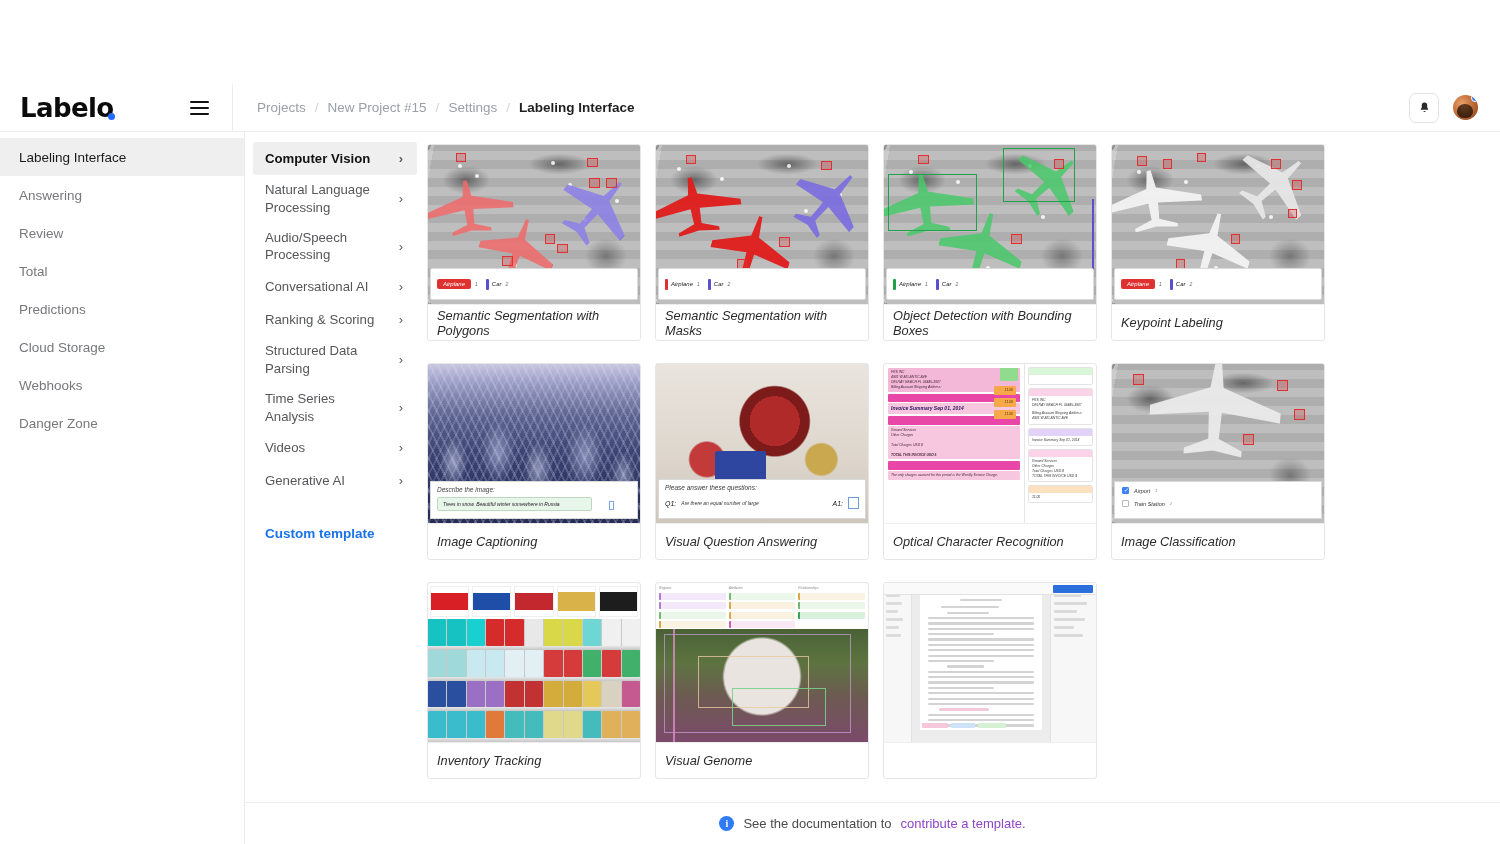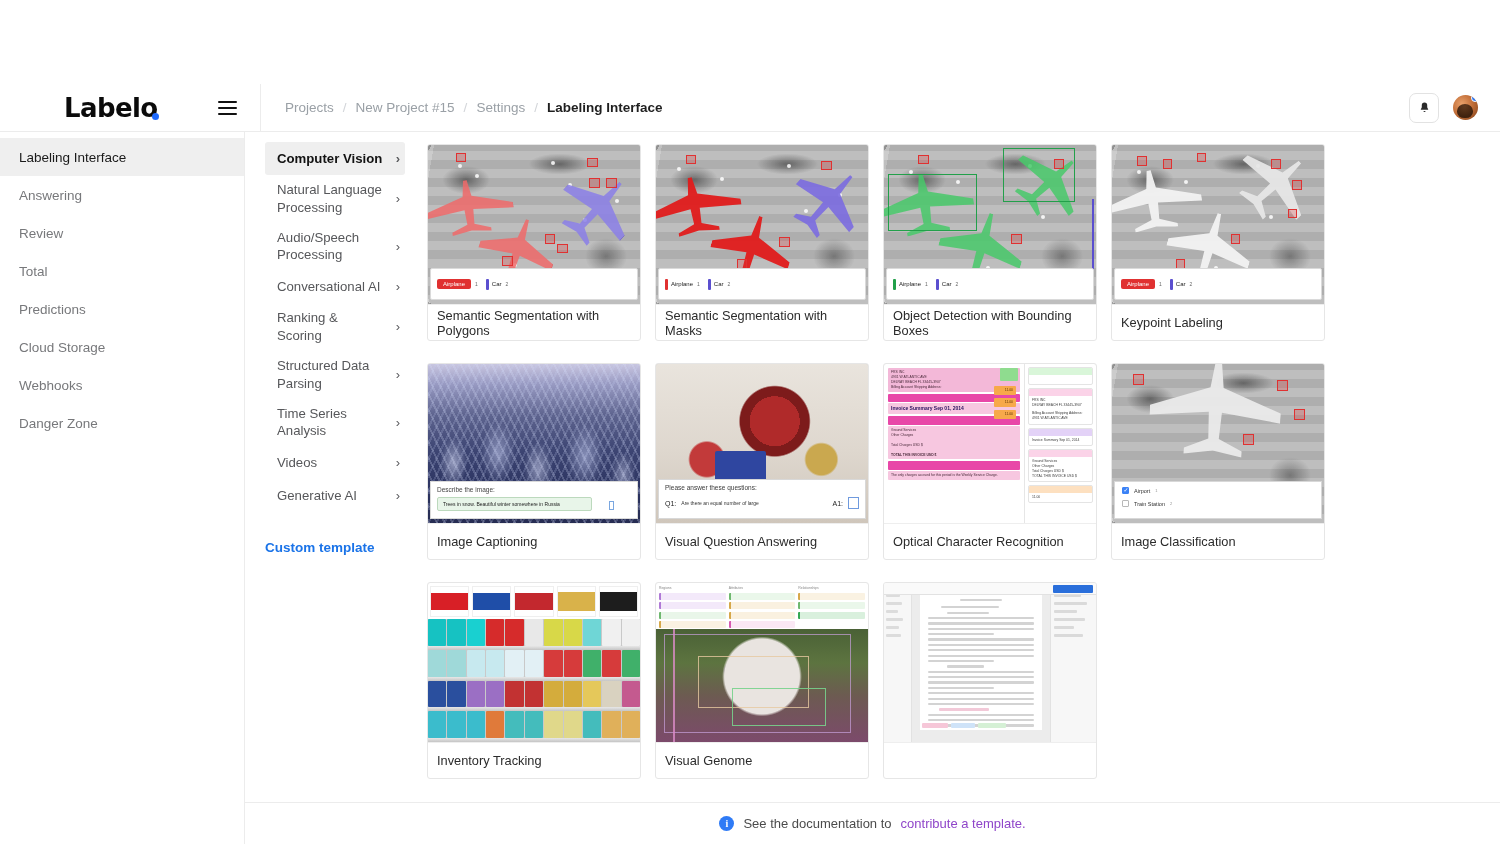--- a/index.html
+++ b/index.html
@@ -12,21 +12,21 @@
   .page { position: relative; width: 1500px; height: 844px; background:#fff; }
 
   
   .header {
     position: absolute; top: 84px; left: 0; width: 1500px; height: 48px;
     display: flex; align-items: center;
     border-bottom: 1px solid #ececec;
     background: #fff;
   }
   .logo-wrap {
-    width: 166px; display:flex; align-items:center; padding-left: 36px; margin-left: 28px;
+    width: 166px; display:flex; align-items:center; padding-left: 20px;
   }
   .logo {
     position: relative;
     font-size: 26px; font-weight: 700; letter-spacing: -0.6px;
     color: #0b0b0b; line-height: 1;
     font-family: "DejaVu Sans", sans-serif;
   }
   .logo .dot {
     position:absolute; right:-1px; bottom:1px;
     width:7px; height:7px; border-radius:50%;
@@ -86,21 +86,21 @@
     background:#efefef; color:#1a1a1a; font-weight:400;
   }
 
   
   .cat-col {
     position:absolute; top:132px; left:245px; width:180px; height:712px;
     background:#fff; padding-top:10px;
   }
   .cat-item {
     display:flex; align-items:center; justify-content:space-between;
-    padding: 6px 5px 6px 12px; margin: 0 20px;
+    padding: 6px 14px 6px 12px; margin: 0 8px;
     font-size:13.2px; color:#56575a; cursor:pointer; line-height:1.35;
     border-radius:3px;
     min-height: 33px;
   }
   .cat-item.active { background:#efefef; color:#121212; font-weight:700; }
   .cat-item .chev { color:#5a5b5e; font-size:13px; flex:0 0 auto; margin-left:8px; }
   .cat-item .lbl { padding-right:4px; }
   .custom-template {
     padding: 10px 12px 0 12px; margin: 18px 8px 0 8px;
     font-size:13.5px; color:#1a73e8; font-weight:700; cursor:pointer;
@@ -109,20 +109,21 @@
   
   .grid-area {
     position:absolute; top:132px; left:425px; width:1075px; height:670px;
     padding: 6px 0 0 0;
   }
   .grid {
     display:grid;
     grid-template-columns: repeat(4, 214px);
     column-gap: 14px; row-gap: 22px;
     padding: 6px 0 0 2px;
+    font-style: italic;
   }
   .card {
     width:214px; border:1px solid #e6e6e6; border-radius:3px;
     background:#fff; overflow:hidden; cursor:pointer;
     display:flex; flex-direction:column;
   }
   .thumb {
     width:212px; height:160px; position:relative; overflow:hidden;
     background:#c9c9c9; border-bottom:1px solid #eee;
   }

